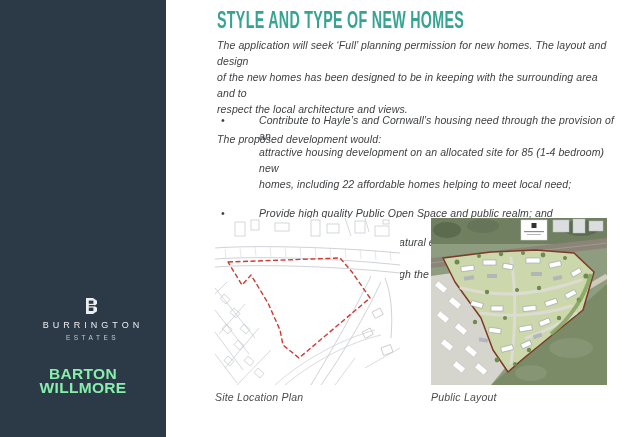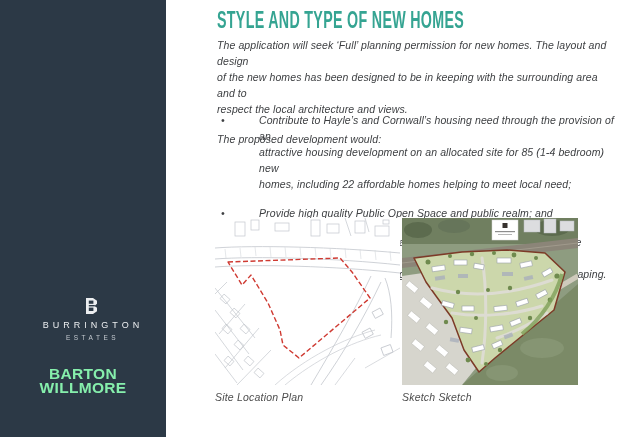--- a/index.html
+++ b/index.html
@@ -33,21 +33,21 @@
   }
   .bodytext { color: #3e4043; font-size: 10.5px; line-height: 16px; letter-spacing: 0.1px; font-style: italic; }
   .para { position: absolute; left: 51px; top: 37px; width: 400px; white-space: pre-line; }
   .leadin { position: absolute; left: 51px; top: 86px; width: 400px; margin-top: 45px; }
   .bullets { position: absolute; left: 51px; top: 112px; width: 405px; list-style: none; }
   .bullets li { display: flex; margin-bottom: 13px; }
   .bullet-marker { width: 42px; flex: 0 0 42px; font-size: 10.5px; color: #3e4043; padding-left: 4px; }
   .bullet-text { white-space: pre-line; }
 
   
-  .figures { position: absolute; left: 49px; top: 218px; display: flex; gap: 2px; }
+  .figures { position: absolute; left: 49px; top: 218px; display: flex; gap: 31px; }
   .figure { display: flex; flex-direction: column; }
   .figure svg { display: block; background: #fff; }
   .caption { margin-top: 6px; font-size: 10.5px; font-style: italic; color: #4c4c4c; letter-spacing: 0.2px; }
 </style>
 </head>
 <body>
 
 <div class="page">
 
   <aside class="sidebar">
@@ -248,18 +248,18 @@
 
           <path d="M160,56 C154,78 140,100 120,116" stroke="#7fa05a" stroke-width="4" fill="none" opacity="0.8"></path>
 
           <g>
             <rect x="90" y="2" width="26" height="20" fill="#ffffff" stroke="#d8d8d8" stroke-width="0.5"></rect>
             <rect x="100.5" y="5" width="5" height="5" fill="#37322e"></rect>
             <rect x="93" y="13" width="20" height="1.2" fill="#8d8d8d"></rect>
             <rect x="96" y="16" width="14" height="1" fill="#b5b5b5"></rect>
           </g>
         </svg>
-        <figcaption class="caption">Sketch Sketch</figcaption>
+        <figcaption class="caption">Public Layout</figcaption>
       </figure>
 
     </div>
   </main>
 </div>
 
 </body></html>

